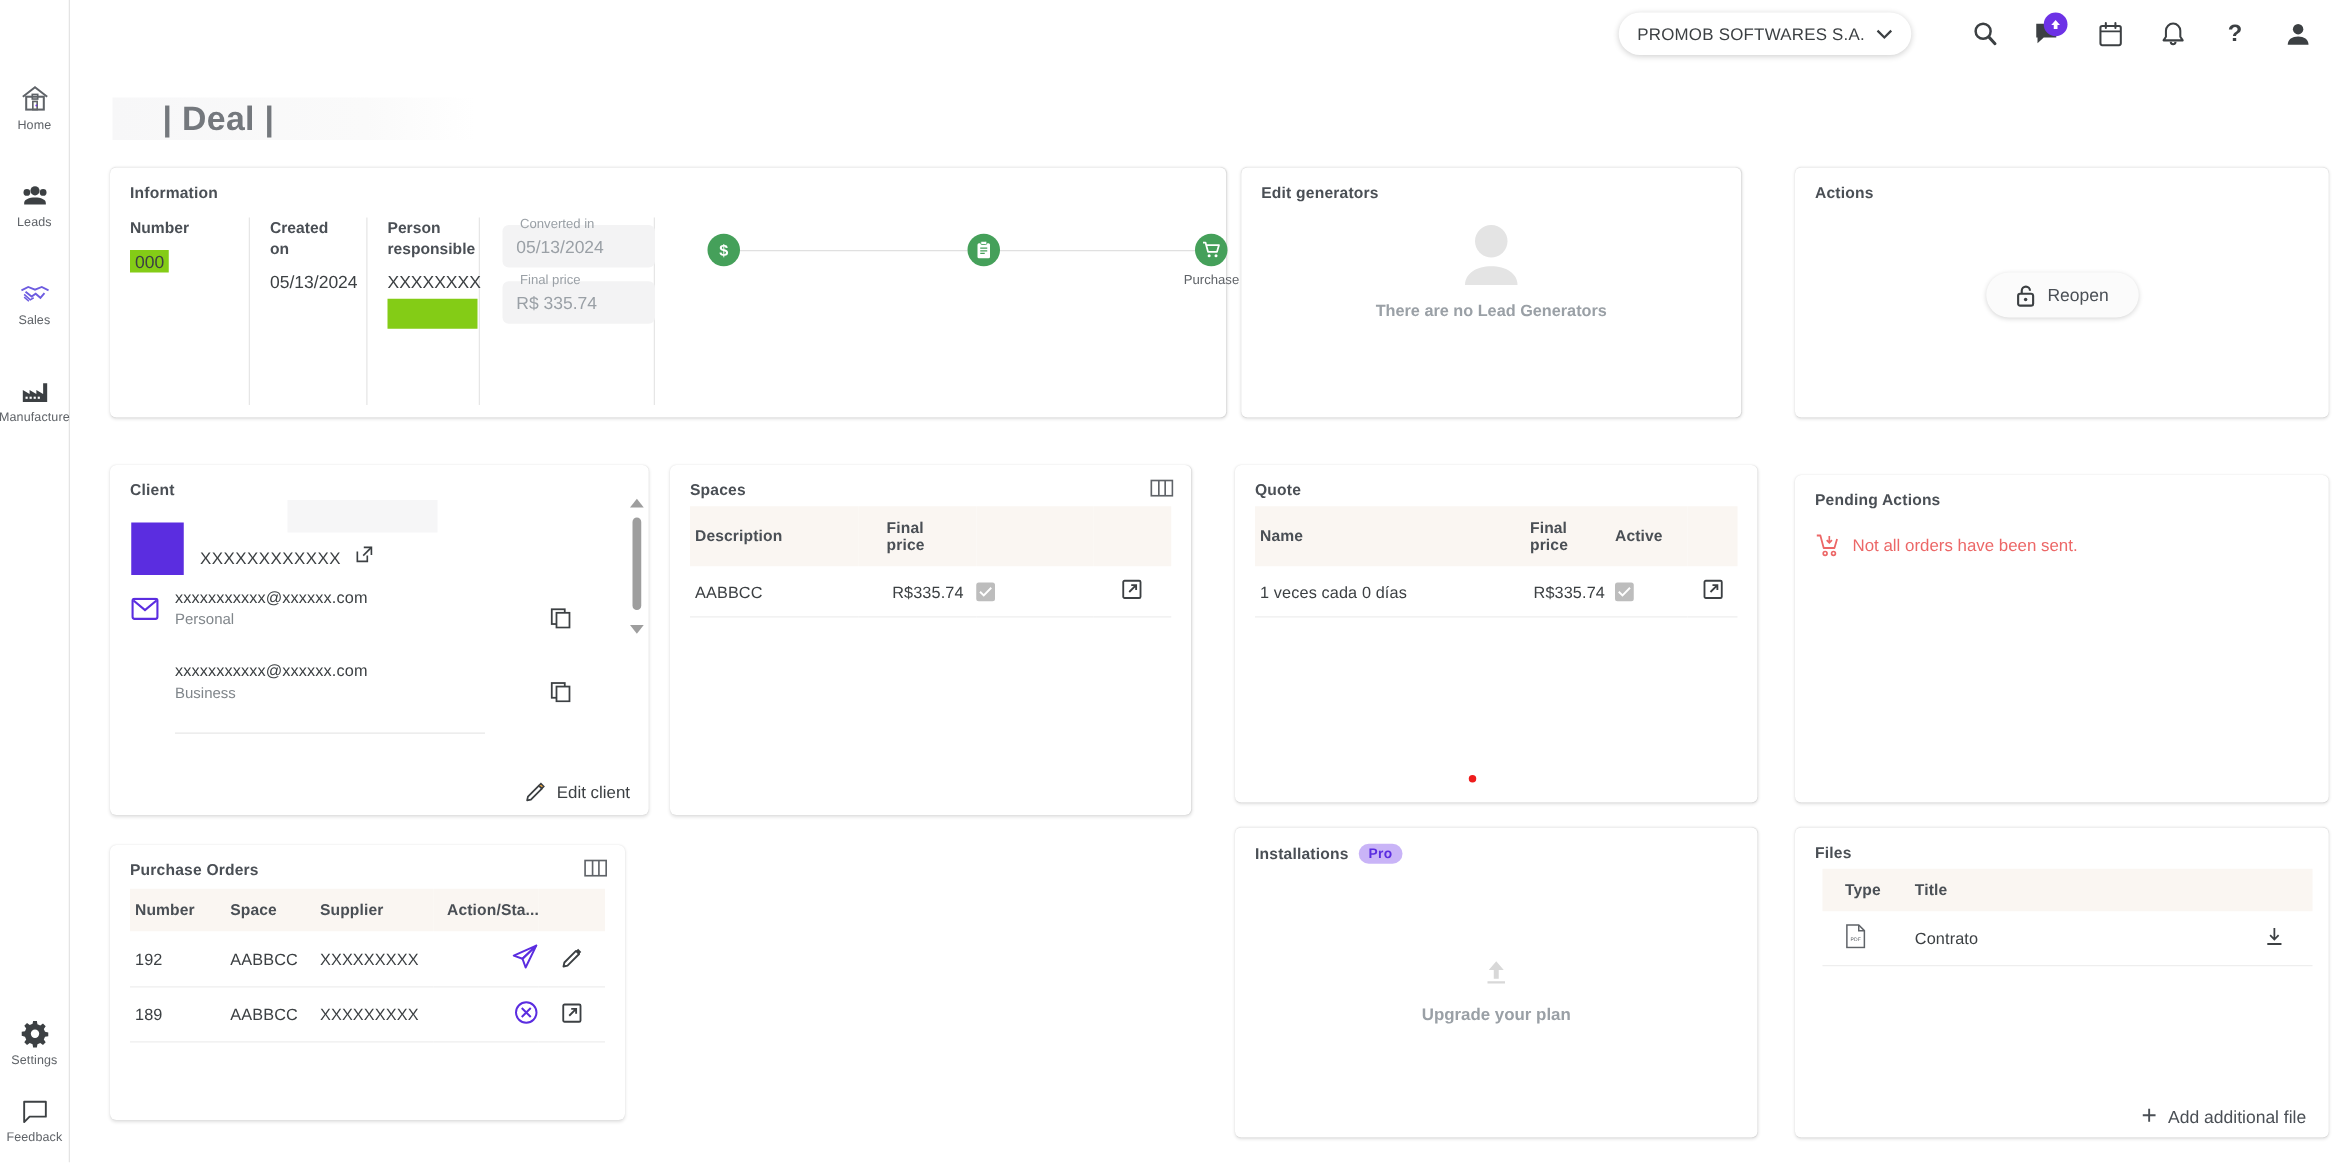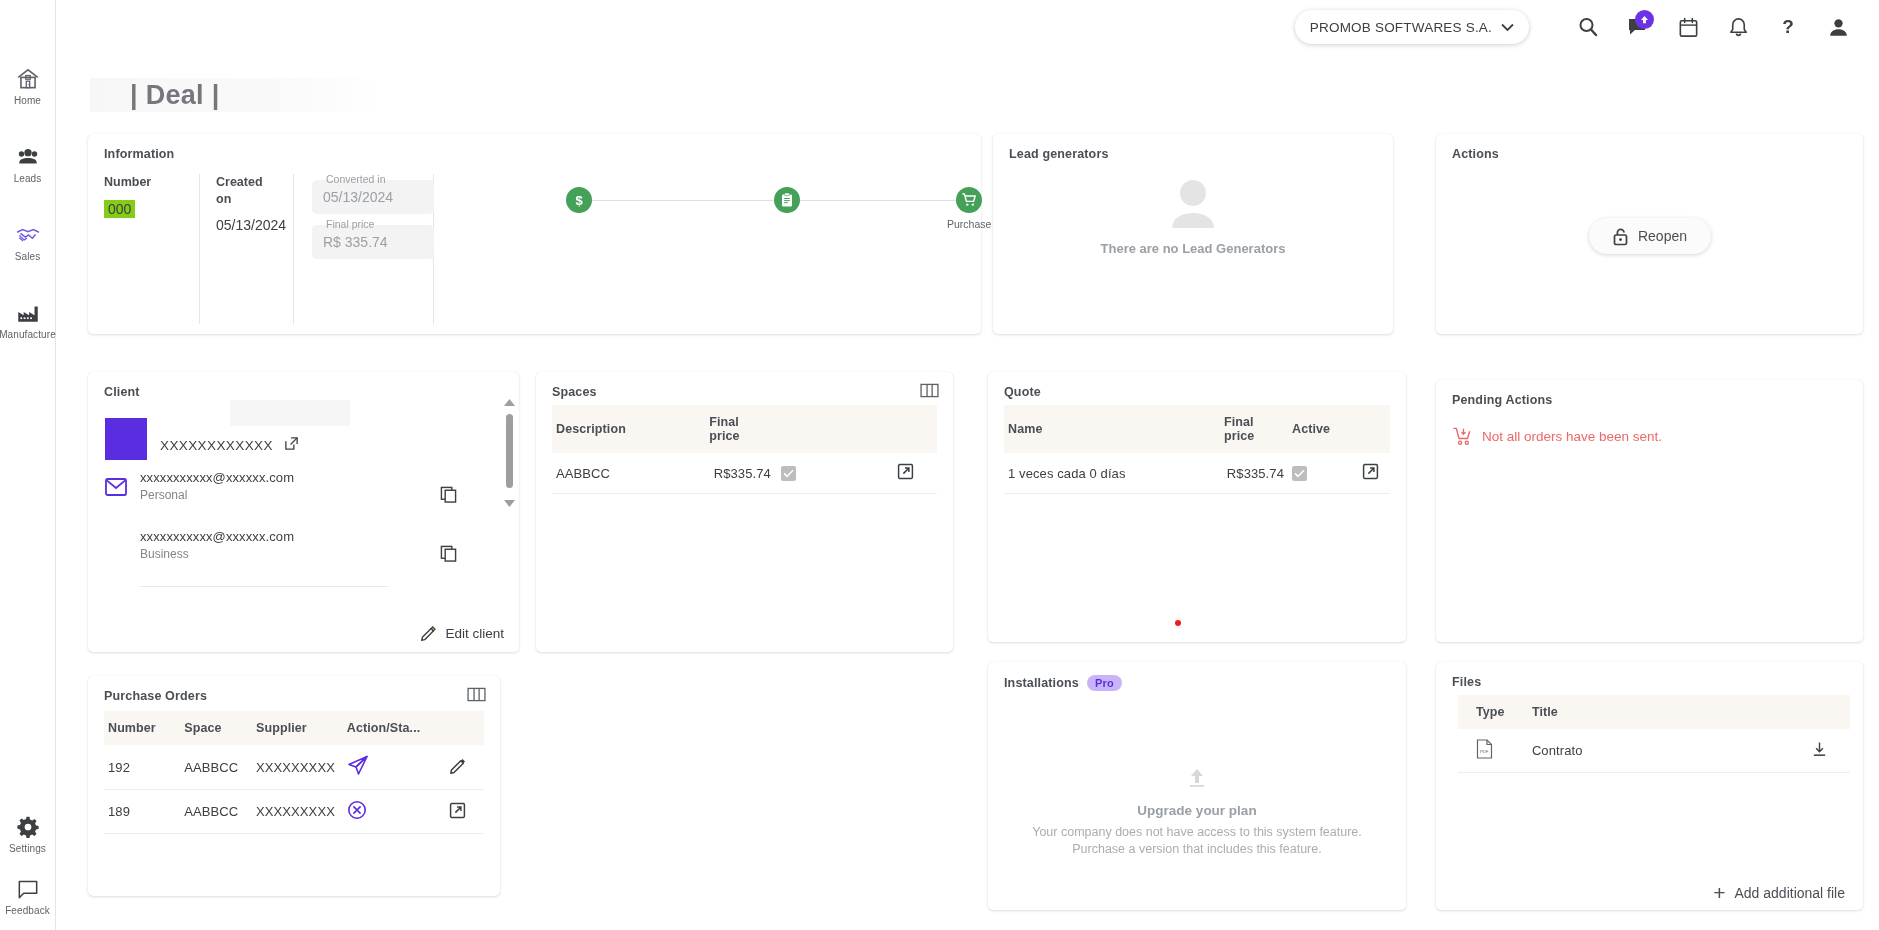--- a/index.html
+++ b/index.html
@@ -219,21 +219,21 @@
   table.grid td {
     font-size: 13px; color: #3c4043; padding: 10px 0;
     border-bottom: 1px solid #eeeeee; letter-spacing: .1px;
   }
   table.grid tbody tr:first-child td { border-top: none; }
 
   #po-table { position: absolute; left: 16px; top: 35px; width: 380px; }
   #po-table th:nth-child(1), #po-table td:nth-child(1) { width: 76px; padding-left: 4px; }
   #po-table th:nth-child(2), #po-table td:nth-child(2) { width: 68px; }
   #po-table th:nth-child(3), #po-table td:nth-child(3) { width: 86px; }
-  #po-table th:nth-child(4), #po-table td:nth-child(4) { width: 80px; }
+  #po-table th:nth-child(4), #po-table td:nth-child(4) { width: 80px; text-align: right; }
   #po-table th:nth-child(5), #po-table td:nth-child(5) { width: 50px; text-align: center; }
 
   
   #spaces-card { left: 536px; top: 372px; width: 417px; height: 280px; }
   #spaces-card .card-title { position: absolute; left: 16px; top: 13px; }
   #spaces-table { position: absolute; left: 16px; top: 33px; width: 385px; }
   #spaces-table th:nth-child(1), #spaces-table td:nth-child(1) { width: 130px; padding-left: 4px; }
   #spaces-table th:nth-child(2), #spaces-table td:nth-child(2) { width: 90px; text-align: right; padding-right: 10px; }
   #spaces-table th:nth-child(3), #spaces-table td:nth-child(3) { width: 90px; }
   #spaces-table th:nth-child(4), #spaces-table td:nth-child(4) { width: 60px; text-align: center; }
@@ -435,20 +435,25 @@
 
     <div id="info-cols">
       <div class="info-col" style="width:96px">
         <div class="lbl">Number</div>
         <div class="val shimmer" style="display:inline-block;padding:1px 4px">000</div>
       </div>
       <div class="info-col" style="width:94px; padding-left:16px">
         <div class="lbl">Created on</div>
         <div class="val">05/13/2024</div>
       </div>
+      <div class="info-col" style="width:90px; padding-left:16px">
+        <div class="lbl" style="width:62px">Person responsible</div>
+        <div class="val">XXXXXXXX</div>
+        <div class="shimmer" style="width:72px;height:24px;margin-top:6px"></div>
+      </div>
       <div class="info-col" style="width:140px; padding-left:18px; padding-top:6px">
         <div class="field-box">
           <div class="fl">Converted in</div>
           <div class="fv">05/13/2024</div>
         </div>
         <div class="field-box">
           <div class="fl">Final price</div>
           <div class="fv">R$ 335.74</div>
         </div>
       </div>
@@ -477,21 +482,21 @@
           <path d="M1.4 2h2l2 7.4h7.2l1.6-5.4H4.4" fill="none" stroke="#fff" stroke-width="1.4" stroke-linejoin="round"></path>
           <circle cx="6.3" cy="12.6" r="1.2" fill="#fff"></circle>
           <circle cx="11.8" cy="12.6" r="1.2" fill="#fff"></circle>
         </svg>
       </div>
       <div class="step-lbl" style="left:381px">Purchase</div>
     </div>
   </div>
 
   <div class="card" id="lead-card">
-    <div class="card-title">Lead generators</div>
+    <div class="card-title">Edit generators</div>
     <div id="lead-empty">
       <svg width="60" height="56" viewBox="0 0 60 56">
         <circle cx="30" cy="17" r="13" fill="#e4e4e4"></circle>
         <path d="M9 52c0-9.4 9.4-15 21-15s21 5.6 21 15z" fill="#e4e4e4"></path>
       </svg>
       <div class="txt">There are no Lead Generators</div>
     </div>
   </div>
 
   <div class="card" id="client-card">
@@ -709,21 +714,20 @@
     <div id="inst-head">
       <span class="card-title">Installations</span>
       <span class="pro-badge">Pro</span>
     </div>
     <div id="inst-empty">
       <svg width="22" height="22" viewBox="0 0 22 22">
         <path d="M11 2 L17 9 H13 v7 H9 V9 H5z" fill="#d8d8d8"></path>
         <rect x="4" y="18" width="14" height="1.8" fill="#d8d8d8"></rect>
       </svg>
       <div class="t1">Upgrade your plan</div>
-      <div class="t2">Your company does not have access to this system feature. Purchase a version that includes this feature.</div>
     </div>
   </div>
 
   <div class="card" id="pend-card">
     <div class="card-title">Pending Actions</div>
     <div id="pend-item">
       <svg width="21" height="21" viewBox="0 0 22 22">
         <path d="M1.5 2.5 h3 l2.8 10.5 h9 l2.2-7.5" fill="none" stroke="#ec6767" stroke-width="1.5" stroke-linejoin="round"></path>
         <circle cx="8.5" cy="17.5" r="1.6" fill="none" stroke="#ec6767" stroke-width="1.4"></circle>
         <circle cx="15.5" cy="17.5" r="1.6" fill="none" stroke="#ec6767" stroke-width="1.4"></circle>

